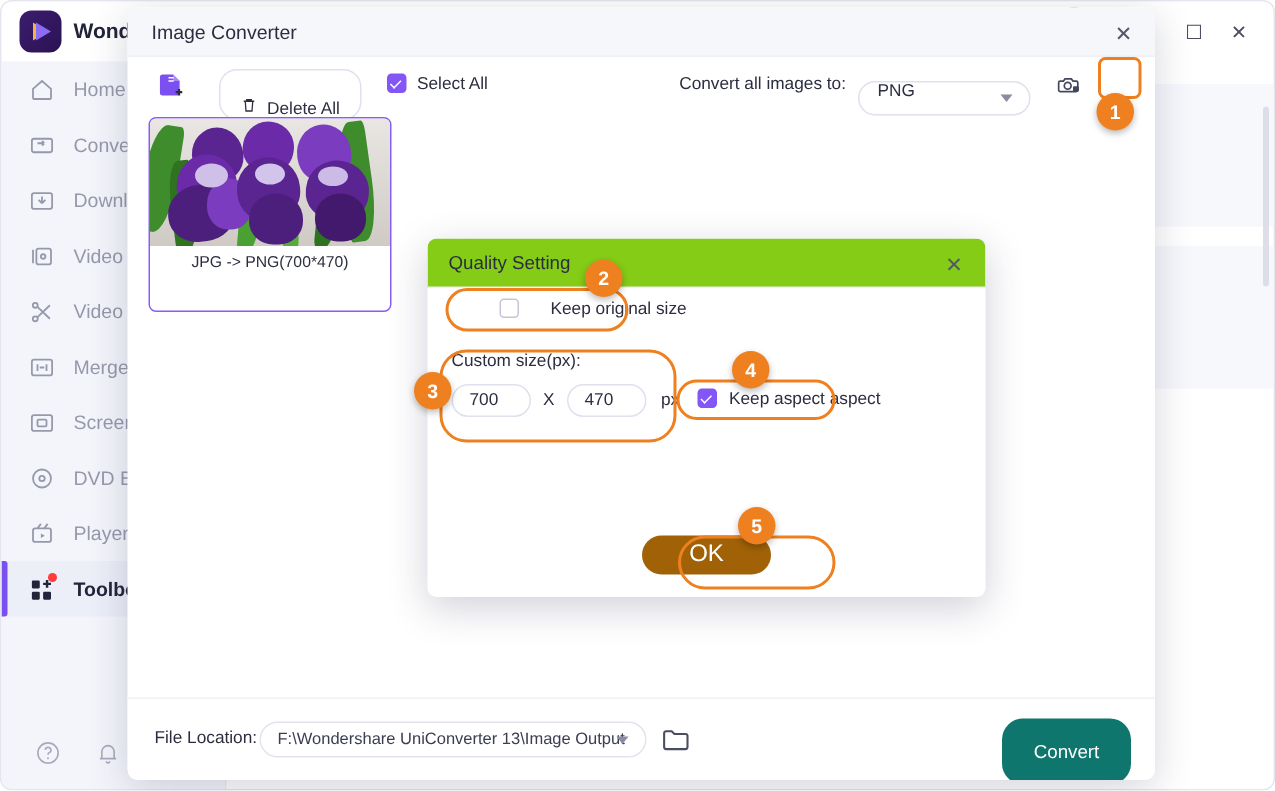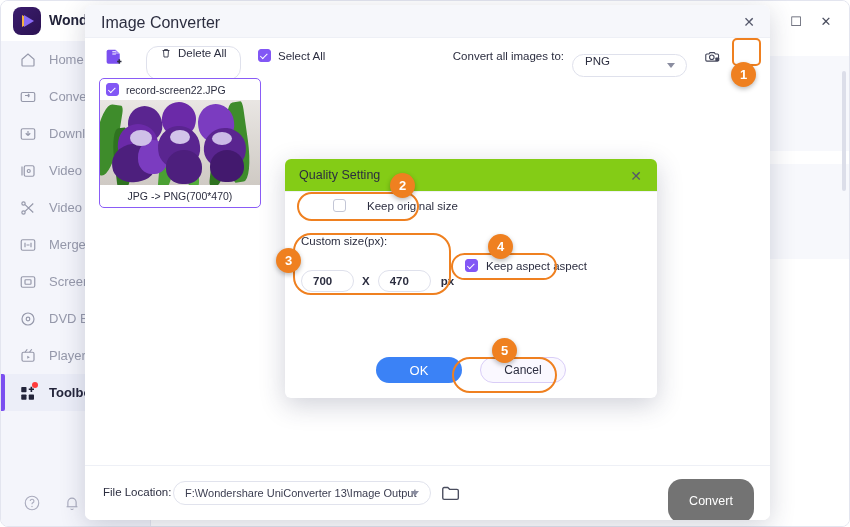--- a/index.html
+++ b/index.html
@@ -120,40 +120,40 @@
     box-shadow: 0 6px 26px rgba(40,45,80,.20);
     overflow: hidden;
   }
   .conv-header {
     position: absolute; top: 0; left: 0; right: 0; height: 33px;
     background: #f6f7fb;
     border-bottom: 1px solid #eef0f6;
   }
   .conv-title {
     position: absolute; left: 16px; top: 9px;
-    font-size: 16px; color: #2c2e40;
+    font-size: 13px; color: #2c2e40;
   }
   .conv-close {
     position: absolute; right: 10px; top: 6px;
     width: 22px; height: 22px;
     display: flex; align-items: center; justify-content: center;
     color: #55586b; font-size: 14px;
   }
 
   .conv-toolbar {
     position: absolute; top: 33px; left: 0; right: 0; height: 38px;
   }
   .add-file-btn {
     position: absolute; left: 14px; top: 5px;
     width: 30px; height: 28px;
     display: flex; align-items: center; justify-content: center;
   }
   .pill-btn {
     position: absolute;
-    display: flex; align-items: flex-start; gap: 6px;
+    display: flex; align-items: flex-end; gap: 6px;
     height: 34px; padding: 0 13px;
     border: 1px solid #dfe1ec; border-radius: 12px;
     background: #ffffff;
     font-size: 11.5px; color: #2c2e40;
     white-space: nowrap;
   }
   .pill-btn svg { width: 12px; height: 12px; }
   .select-all {
     position: absolute; left: 173px; top: 11px;
     display: flex; align-items: center; gap: 7px;
@@ -243,21 +243,21 @@
     border-left: 4px solid transparent; border-right: 4px solid transparent;
     border-top: 5px solid #8a8da0;
   }
   .folder-btn {
     position: absolute; left: 355px; top: 16px;
     width: 22px; height: 22px; color: #4a4d5e;
   }
   .convert-btn {
     position: absolute; right: 16px; top: 13px;
     width: 86px; height: 44px; border-radius: 14px;
-    background: #737373; color: #fff;
+    background: #0f766e; color: #fff;
     display: flex; align-items: center; justify-content: center;
     font-size: 12.5px;
   }
 
   
   .qs-dialog {
     position: absolute; left: 285px; top: 159px;
     width: 372px; height: 239px;
     background: #ffffff; border-radius: 6px;
     box-shadow: 0 7px 26px rgba(40,45,80,.22);
@@ -279,43 +279,43 @@
   }
   .qs-keeporig {
     position: absolute; left: 22px; top: 40px;
     display: flex; align-items: center; gap: 21px;
     font-size: 11.5px; color: #2c2e40; margin-left: 26px;
   }
   .qs-custom {
     position: absolute; left: 16px; top: 76px;
   }
   .qs-custom-label { font-size: 11.5px; color: #2c2e40; }
-  .num-row { display: flex; align-items: center; gap: 8px; margin-top: 23px; font-weight: bold; }
+  .num-row { display: flex; align-items: center; gap: 8px; margin-top: 9px; }
   .num-input {
     width: 53px; height: 22px;
     border: 1px solid #dfe1ec; border-radius: 11px; background: #fff;
     font-size: 11.5px; color: #2c2e40;
     display: flex; align-items: center; padding: 0 11px;
   }
   .num-x { font-size: 11.5px; color: #2c2e40; }
   .num-px { font-size: 11.5px; color: #2c2e40; margin-left: 2px; }
   .qs-aspect {
     position: absolute; left: 180px; top: 100px;
     display: flex; align-items: center; gap: 8px;
     font-size: 11.5px; color: #2c2e40;
   }
   .qs-buttons {
     position: absolute; left: 0; right: 0; bottom: 15px;
     display: flex; justify-content: center; gap: 18px;
   }
   .btn-ok {
     width: 86px; height: 26px; border-radius: 13px;
-    background: #3b82f6; color: #fff;
-    display: flex; align-items: center; justify-content: center;
-    font-size: 13px;
+    background: #a16207; color: #fff;
+    display: flex; align-items: center; justify-content: center;
+    font-size: 16px;
   }
   .btn-cancel {
     width: 86px; height: 26px; border-radius: 13px;
     background: #faf8ff; color: #2c2e40;
     border: 1px solid #d9cdf7;
     display: flex; align-items: center; justify-content: center;
     font-size: 12px;
   }
 
   
@@ -526,24 +526,20 @@
       <div class="gear-btn">
         <svg viewBox="0 0 24 24" width="17" height="17" fill="none" stroke="currentColor" stroke-width="1.6">
           <path d="M4 8.5h3l1.5-2h6l1.5 2h3a1.5 1.5 0 0 1 1.5 1.5v7a1.5 1.5 0 0 1-1.5 1.5H4A1.5 1.5 0 0 1 2.5 17v-7A1.5 1.5 0 0 1 4 8.5z"></path>
           <circle cx="11" cy="13" r="3.2"></circle>
           <rect x="16" y="13.5" width="5.5" height="5" rx="1" fill="currentColor" stroke="none"></rect>
         </svg>
       </div>
     </div>
 
     <div class="file-card">
-      <div class="fc-head">
-        <span class="cbox on"></span>
-        <span>record-screen22.JPG</span>
-      </div>
       <div class="fc-thumb">
         <div class="iris">
           <div class="leaf" style="left:-4px; top:4px; width:22px; height:72px; transform:rotate(9deg);"></div>
           <div class="leaf" style="left:14px; top:28px; width:16px; height:60px; background:#2f7320; transform:rotate(-7deg);"></div>
           <div class="leaf" style="left:60px; top:34px; width:14px; height:55px; background:#4aa033; transform:rotate(5deg);"></div>
           <div class="leaf" style="left:128px; top:2px; width:20px; height:80px; background:#3e8c2b; transform:rotate(-8deg);"></div>
           <div class="leaf" style="left:112px; top:30px; width:14px; height:56px; background:#2f7320; transform:rotate(6deg);"></div>
           <div class="leaf" style="left:86px; top:52px; width:12px; height:38px; background:#54ad3b; transform:rotate(-12deg);"></div>
 
           <div class="petal" style="left:28px; top:6px; width:34px; height:36px; background:#5a2590; transform:rotate(-12deg);"></div>
@@ -602,21 +598,20 @@
       </div>
     </div>
 
     <div class="qs-aspect">
       <span class="cbox on"></span>
       <span>Keep aspect aspect</span>
     </div>
 
     <div class="qs-buttons">
       <div class="btn-ok">OK</div>
-      <div class="btn-cancel">Cancel</div>
     </div>
   </div>
 
   <div class="ann-box sq" style="left:732px; top:38px; width:29px; height:28px;"></div>
   <div class="ann-num" style="left:731px; top:62px;">1</div>
 
   <div class="ann-box" style="left:297px; top:192px; width:122px; height:29px;"></div>
   <div class="ann-num" style="left:390px; top:173px;">2</div>
 
   <div class="ann-box" style="left:293px; top:233px; width:158px; height:62px;"></div>

